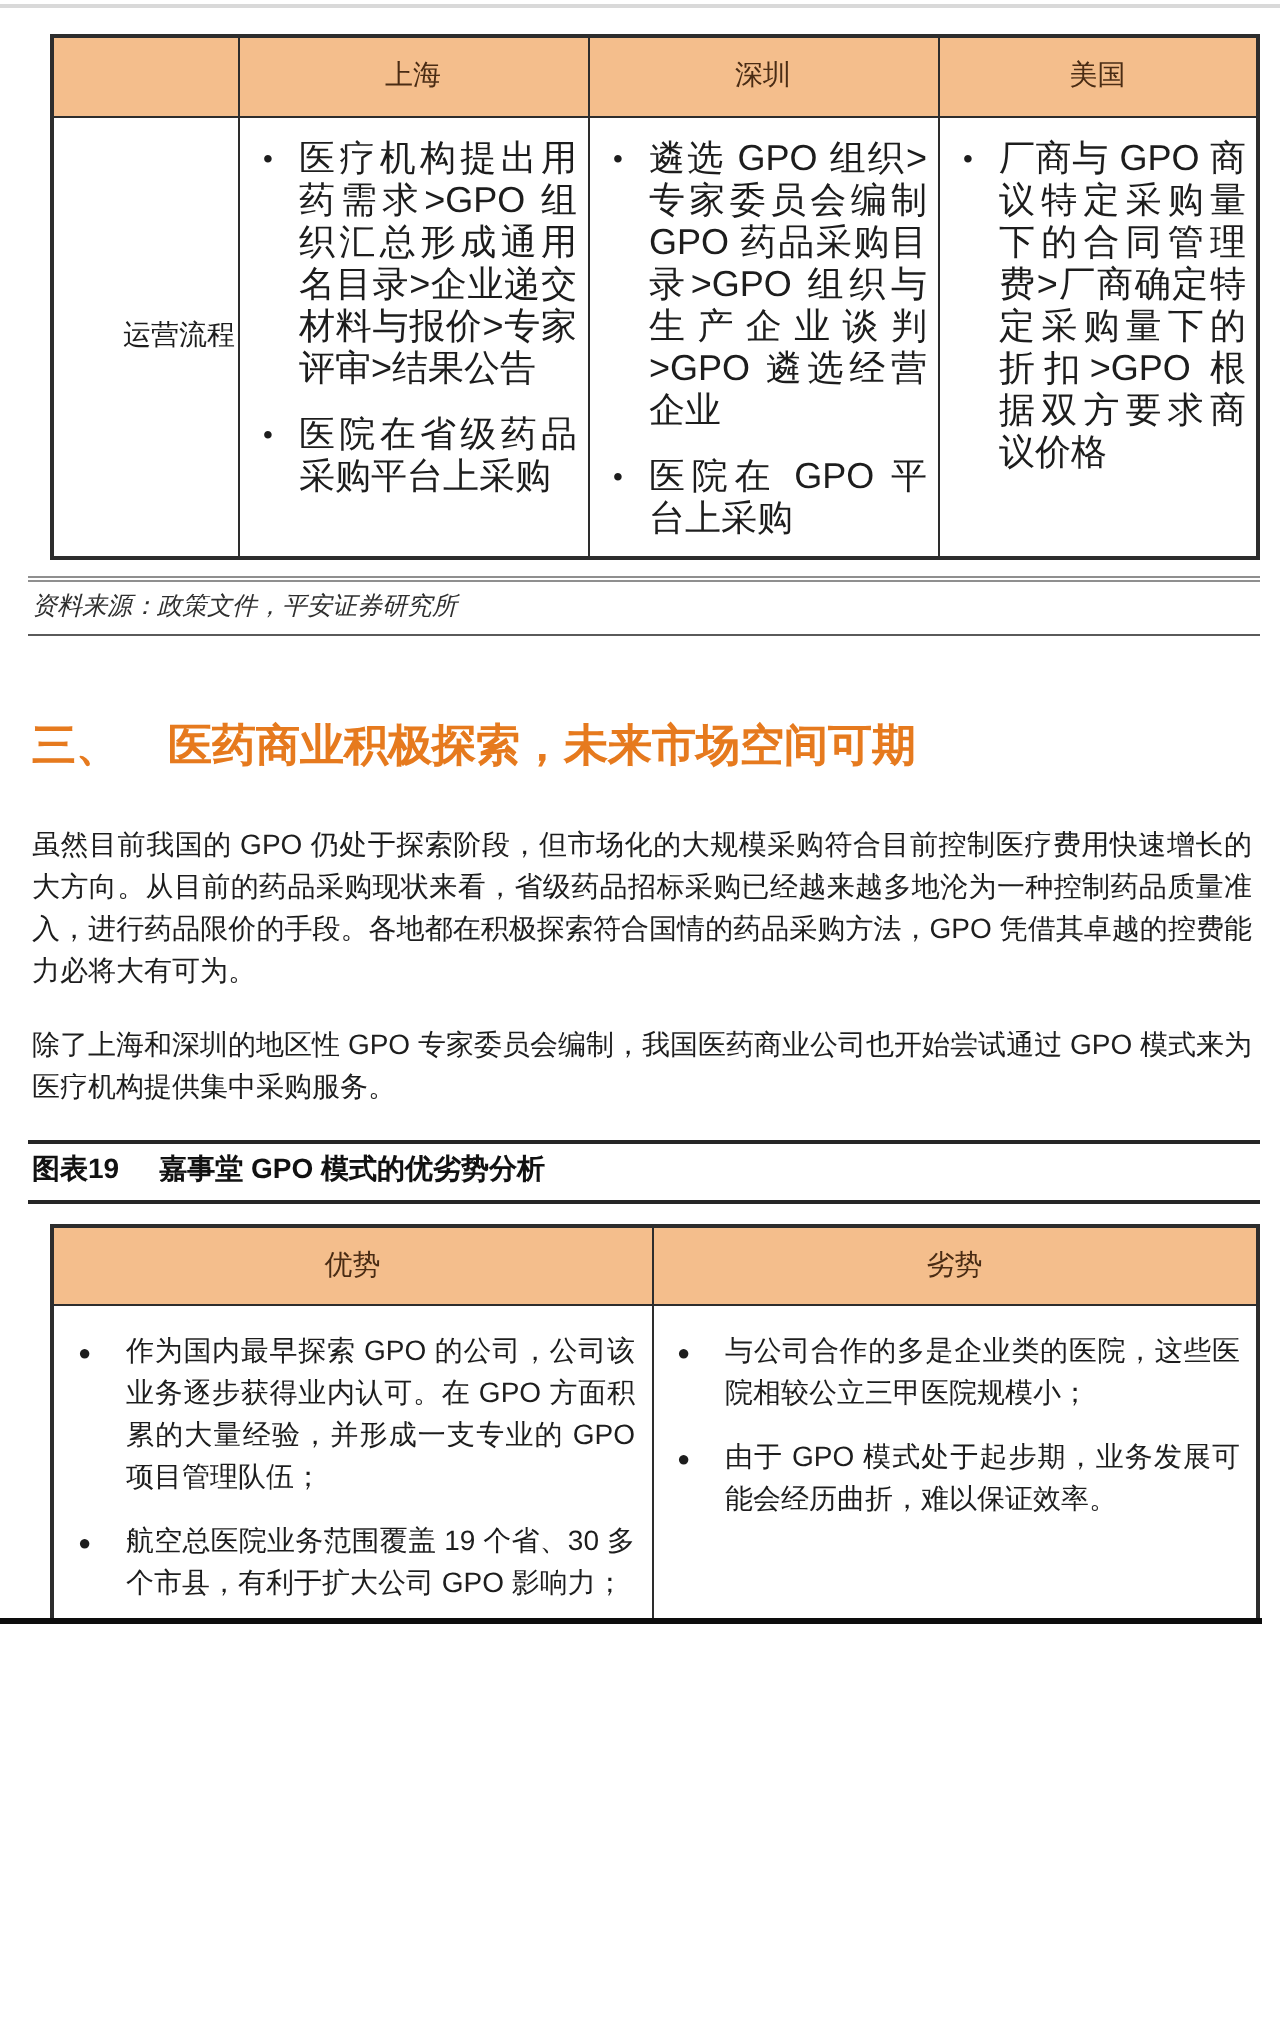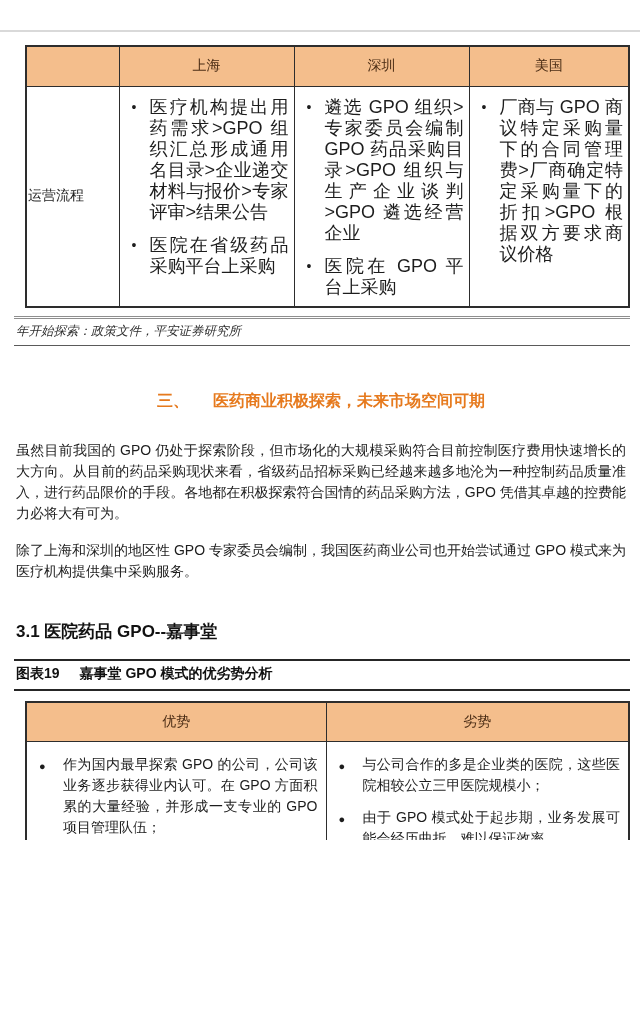--- a/index.html
+++ b/index.html
@@ -5,21 +5,20 @@
   * { box-sizing: border-box; }
   html,body { margin:0; padding:0; background:#ffffff; }
   .page {
     position: relative;
     width: 640px;
     height: 812px;
     background: #ffffff;
     font-family: "Liberation Sans", sans-serif;
     color: #1d1d1d;
     overflow: hidden;
-    margin-top: 28px;
   }
   .top-hairline {
     margin-top: 2px;
     border-top: 2px solid #d9d9d9;
   }
 
   
   table.grid {
     border-collapse: collapse;
     table-layout: fixed;
@@ -33,21 +32,21 @@
   table.grid tr.head th {
     background: #F4BE8C;
     height: 40px;
     font-weight: normal;
     font-size: 14px;
     color: #4a2c14;
     text-align: center;
     vertical-align: middle;
   }
   td.rowlabel {
-    text-align: left;
+    text-align: right;
     vertical-align: middle;
     font-size: 14px;
   }
   td.cell {
     vertical-align: top;
     padding: 10px 5px 8px 3px;
   }
   ul.blist { margin:0; padding:0; list-style:none; font-size:18px; line-height:21px; text-align: justify; }
   ul.blist li { position:relative; padding-left:27px; margin-bottom:12px; }
   ul.blist li:last-child { margin-bottom:0; }
@@ -61,25 +60,24 @@
     padding: 4px 2px 5px 2px;
     font-size: 12.5px;
     font-style: italic;
     color: #2f2f2f;
     font-family: "Liberation Serif", serif;
   }
 
   
   h1.sec {
     margin: 42px 14px 0 16px;
-    font-size: 16px;
+    font-size: 22px;
     line-height: 26px;
     font-weight: bold;
     color: #E67A1E;
-    text-align: center;
   }
   h1.sec .num { margin-right: 24px; }
 
   
   p.body {
     margin: 16px 14px 0 16px;
     font-size: 14px;
     line-height: 21px;
     text-align: justify;
   }
@@ -157,31 +155,30 @@
         <td class="cell">
           <ul class="blist">
             <li>厂商与 GPO 商议特定采购量下的合同管理费&gt;厂商确定特定采购量下的折扣&gt;GPO 根据双方要求商议价格</li>
           </ul>
         </td>
       </tr>
     </tbody>
   </table>
 
   <div class="source-block">
-    <span>年开始探索：政策文件，平安证券研究所</span>
+    <span>资料来源：政策文件，平安证券研究所</span>
   </div>
 
   <h1 class="sec">
     <span class="num">三、</span><span>医药商业积极探索，未来市场空间可期</span>
   </h1>
 
   <p class="body first">虽然目前我国的 GPO 仍处于探索阶段，但市场化的大规模采购符合目前控制医疗费用快速增长的大方向。从目前的药品采购现状来看，省级药品招标采购已经越来越多地沦为一种控制药品质量准入，进行药品限价的手段。各地都在积极探索符合国情的药品采购方法，GPO 凭借其卓越的控费能力必将大有可为。</p>
   <p class="body">除了上海和深圳的地区性 GPO 专家委员会编制，我国医药商业公司也开始尝试通过 GPO 模式来为医疗机构提供集中采购服务。</p>
 
-  <h2 class="sub">3.1 医院药品 GPO--嘉事堂</h2>
 
 
   <div class="caption-block">
     <span class="cap-label">图表19</span><span>嘉事堂 GPO 模式的优劣势分析</span>
   </div>
 
   <div class="t2wrap">
     <table class="grid t2">
       <colgroup>
         <col style="width:300px">

